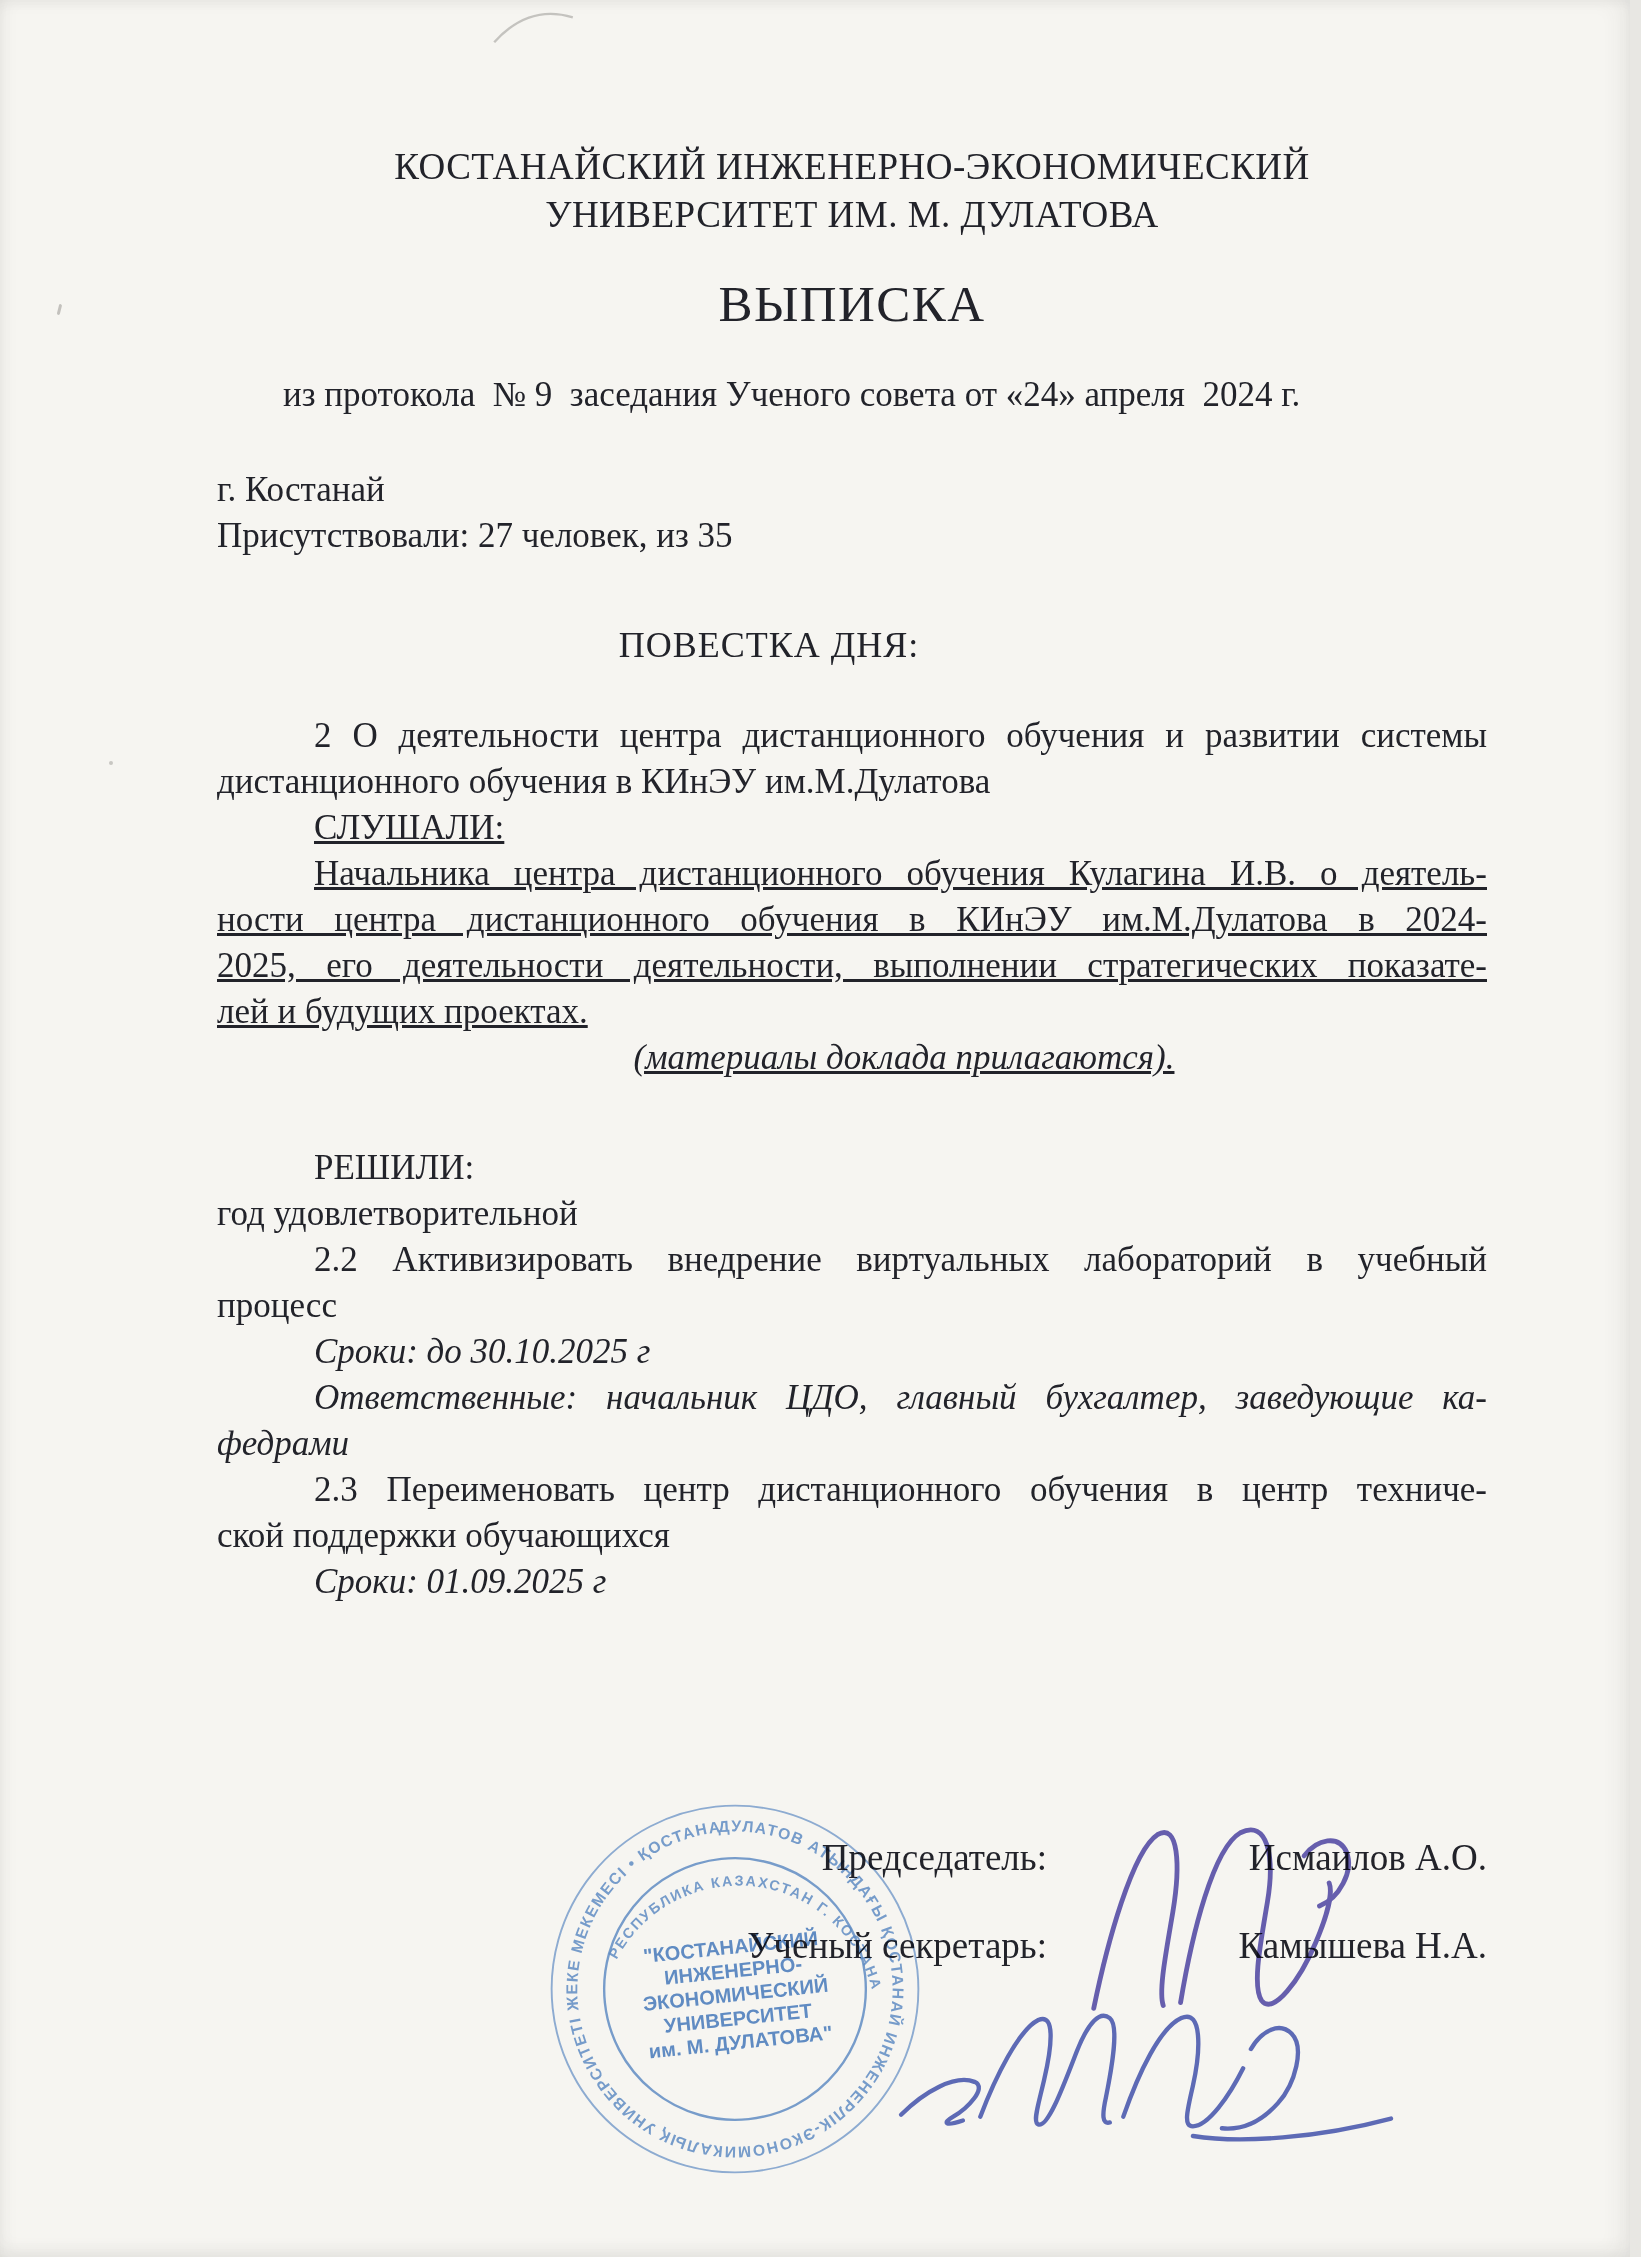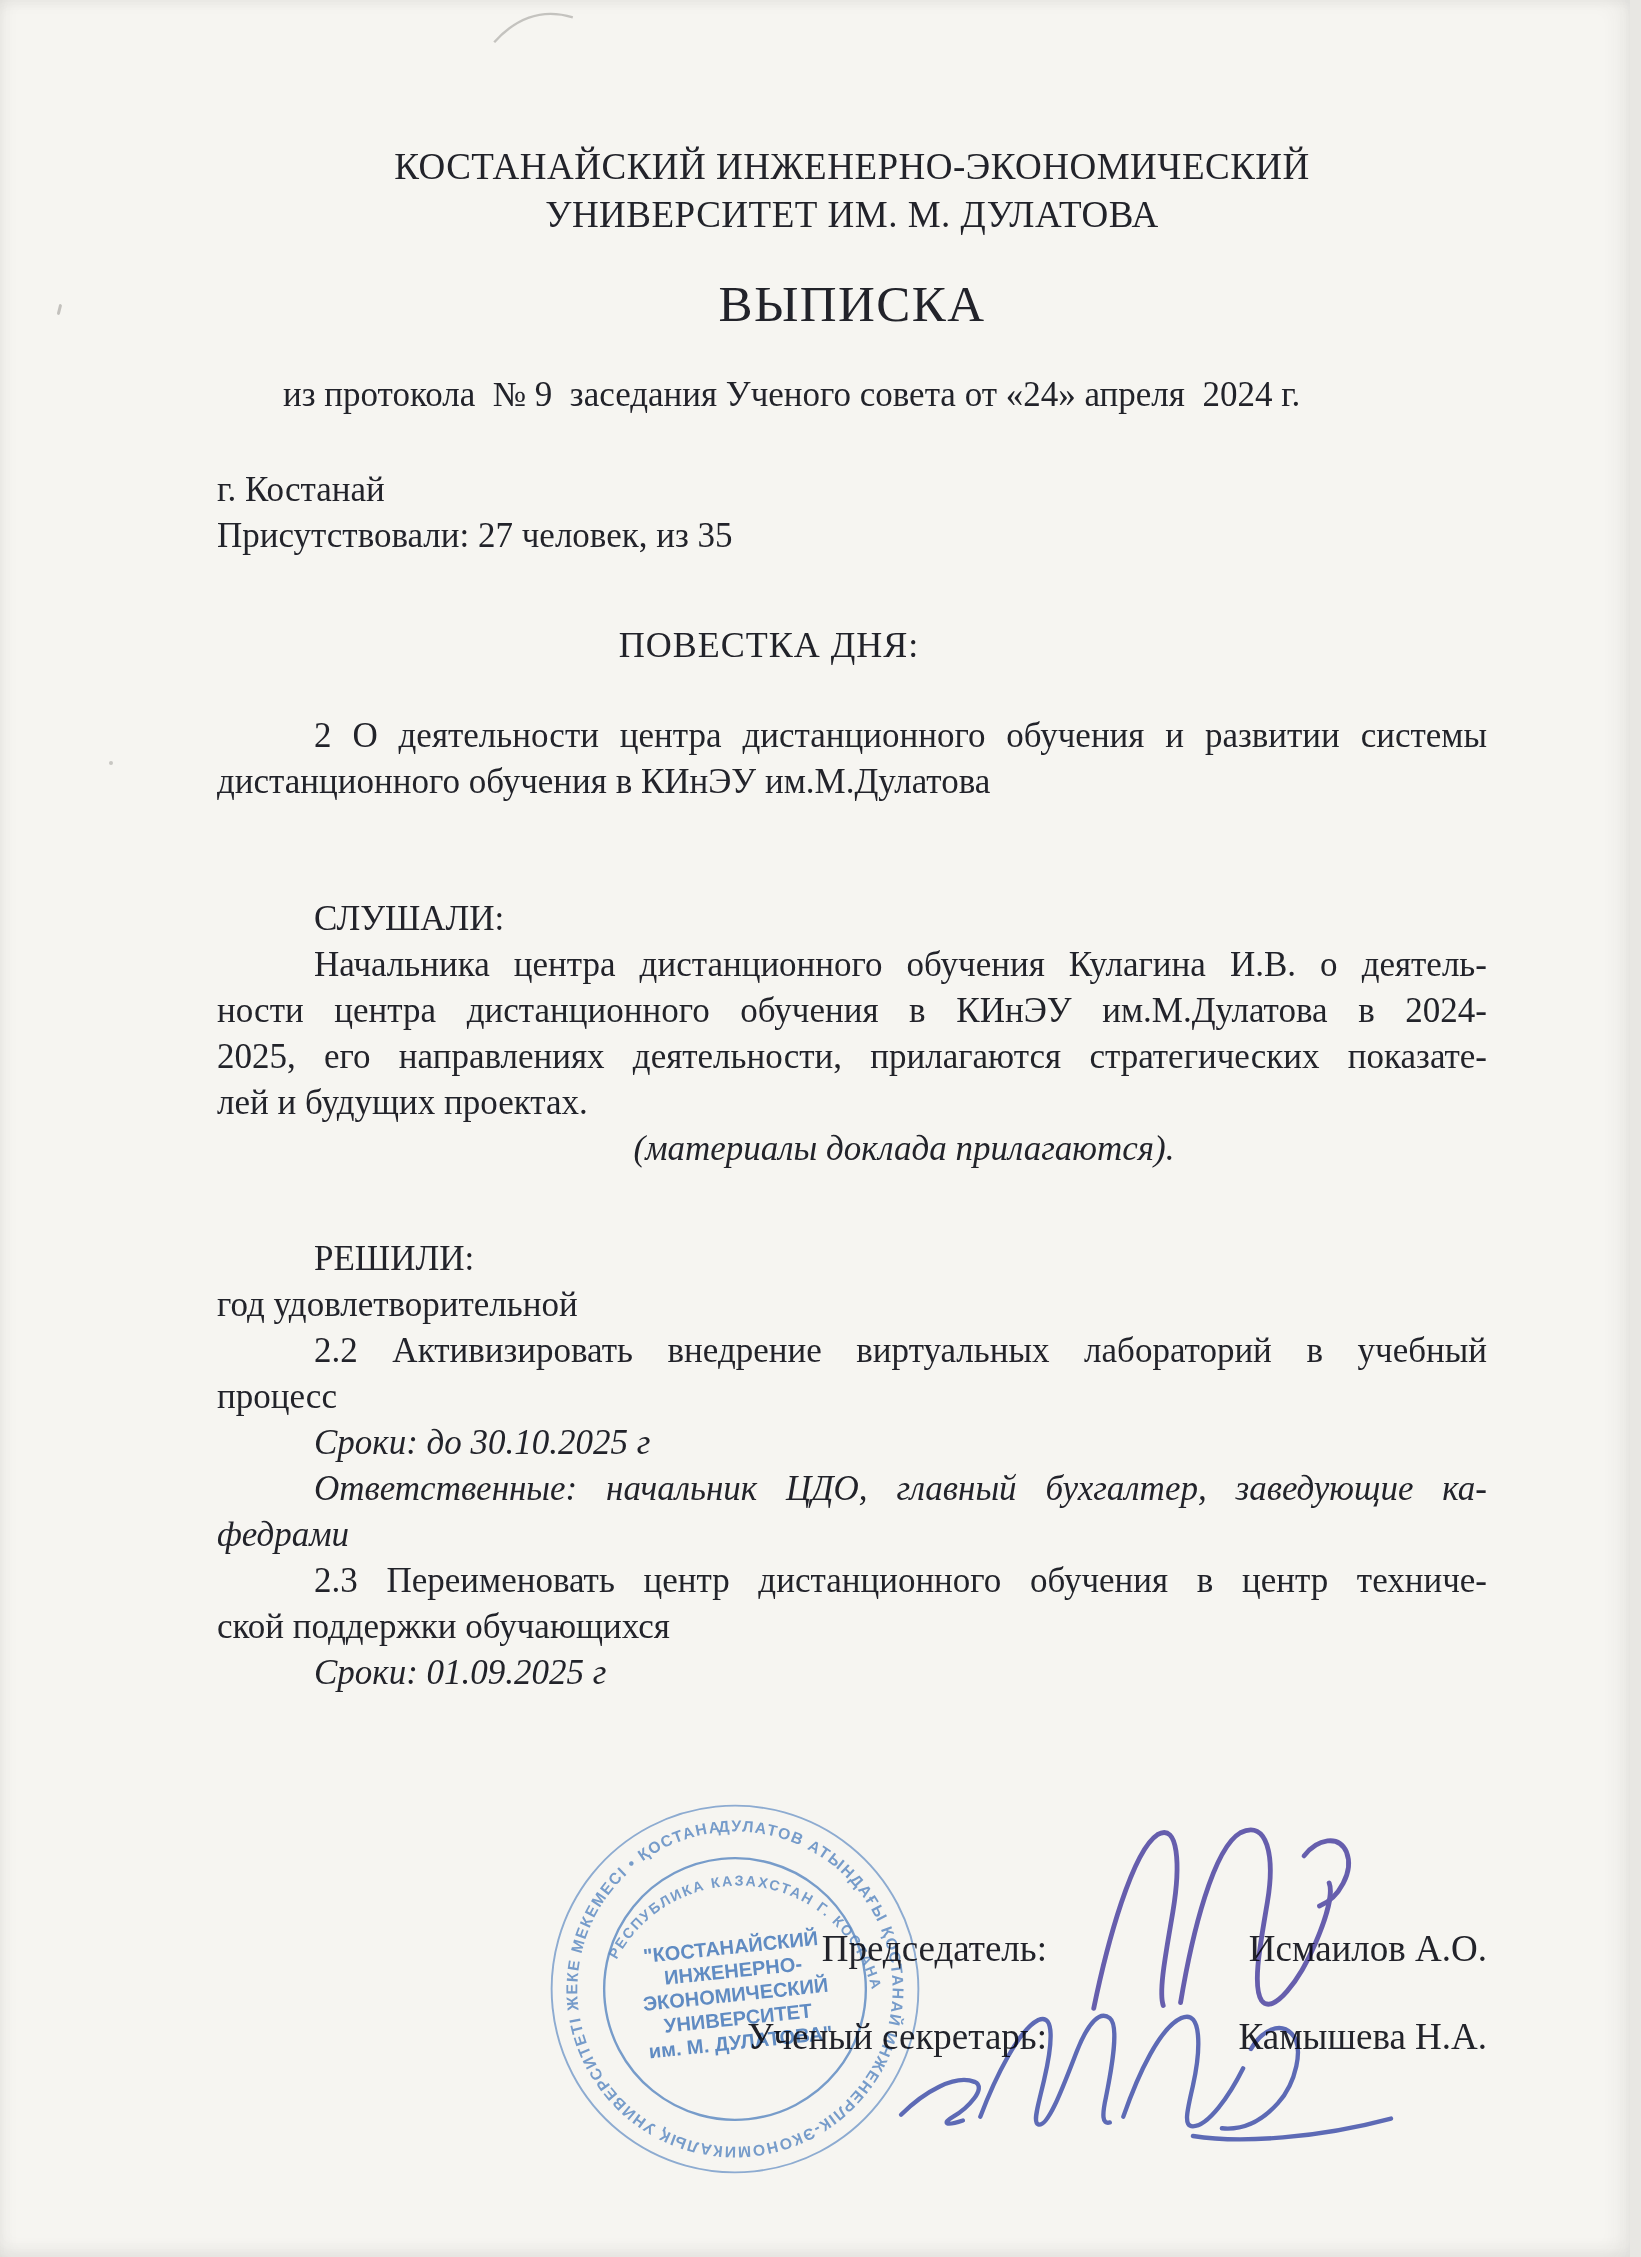--- a/index.html
+++ b/index.html
@@ -20,21 +20,21 @@
   }
   .content{position:absolute;left:217px;top:0;width:1270px;}
   .uni-header{margin-top:143px;text-align:center;font-size:37px;line-height:48px;letter-spacing:0.5px;}
   .doc-title{margin-top:44px;text-align:center;font-size:51px;line-height:42px;letter-spacing:1.4px;}
   .subtitle{margin-top:48px;padding-left:66px;font-size:35px;line-height:44px;white-space:pre-wrap;}
   .meta{margin-top:50px;}
   .meta .line{font-size:35px;line-height:46px;}
   .agenda-heading{margin-top:64px;text-align:center;font-size:36px;line-height:44px;letter-spacing:1px;transform:translateX(-83px);}
   .lines{margin-top:0;}
   #agenda-lines{margin-top:46px;}
-  #heard-lines{margin-top:91px;}
+  #heard-lines{text-decoration:underline;}
   #resolved-lines{margin-top:64px;}
   .line{font-size:35px;line-height:46px;}
   .ind{text-indent:97px;}
   .jus{text-align:justify;text-align-last:justify;}
   .ita{font-style:italic;}
   .note-ctr{text-align:center;transform:translateX(52px);}
   .sig-block{margin-top:230px;}
   .sig-row{display:grid;grid-template-columns:830px 1fr;font-size:37px;line-height:46px;text-align:right;}
   .sig-row + .sig-row{margin-top:42px;}
   .sig-label{padding-left:106px;}
@@ -76,21 +76,21 @@
     <div class="agenda-heading">ПОВЕСТКА ДНЯ:</div>
 
     <div class="lines" id="agenda-lines">
         <div class="line ind jus">2 О деятельности центра дистанционного обучения и развитии системы</div>
         <div class="line ">дистанционного обучения в КИнЭУ им.М.Дулатова</div>
       </div>
     <div class="lines" id="heard-lines">
         <div class="line ind">СЛУШАЛИ:</div>
         <div class="line ind jus">Начальника центра дистанционного обучения Кулагина И.В. о деятель-</div>
         <div class="line jus">ности центра дистанционного обучения в КИнЭУ им.М.Дулатова в 2024-</div>
-        <div class="line jus">2025, его направлениях деятельности, прилагаются стратегических показате-</div>
+        <div class="line jus">2025, его деятельности деятельности, выполнении стратегических показате-</div>
         <div class="line ">лей и будущих проектах.</div>
         <div class="line ita note-ctr">(материалы доклада прилагаются).</div>
       </div>
     <div class="lines" id="resolved-lines">
         <div class="line ind">РЕШИЛИ:</div>
         <div class="line ">год удовлетворительной</div>
         <div class="line ind jus">2.2 Активизировать внедрение виртуальных лабораторий в учебный</div>
         <div class="line ">процесс</div>
         <div class="line ind ita">Сроки: до 30.10.2025 г</div>
         <div class="line ind ita jus">Ответственные: начальник ЦДО, главный бухгалтер, заведующие ка-</div>

